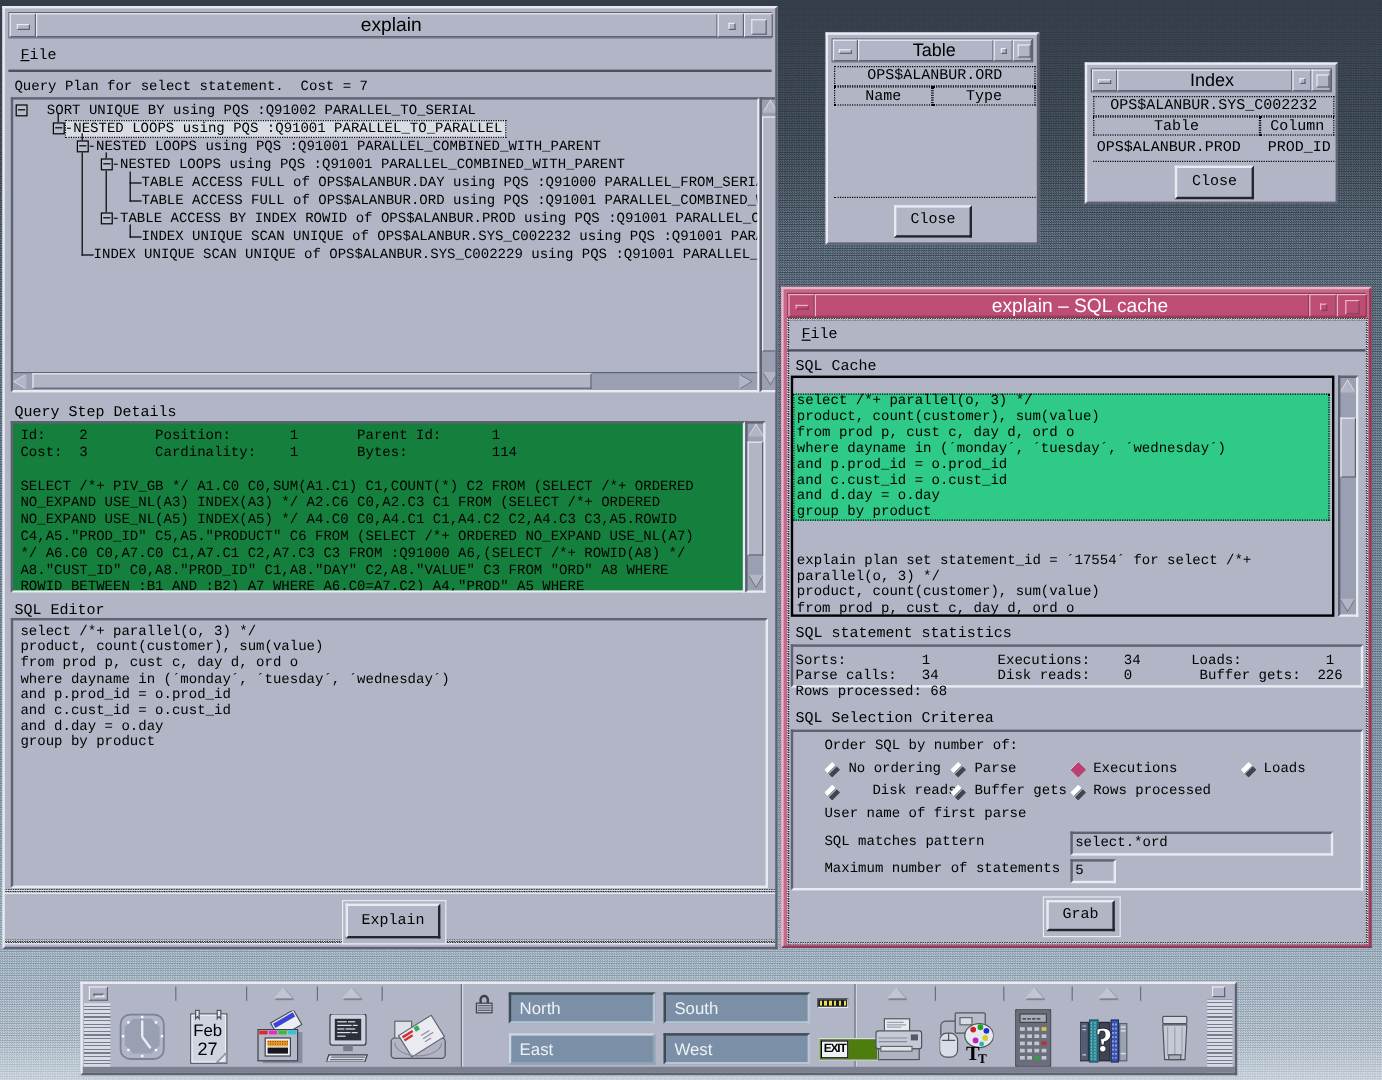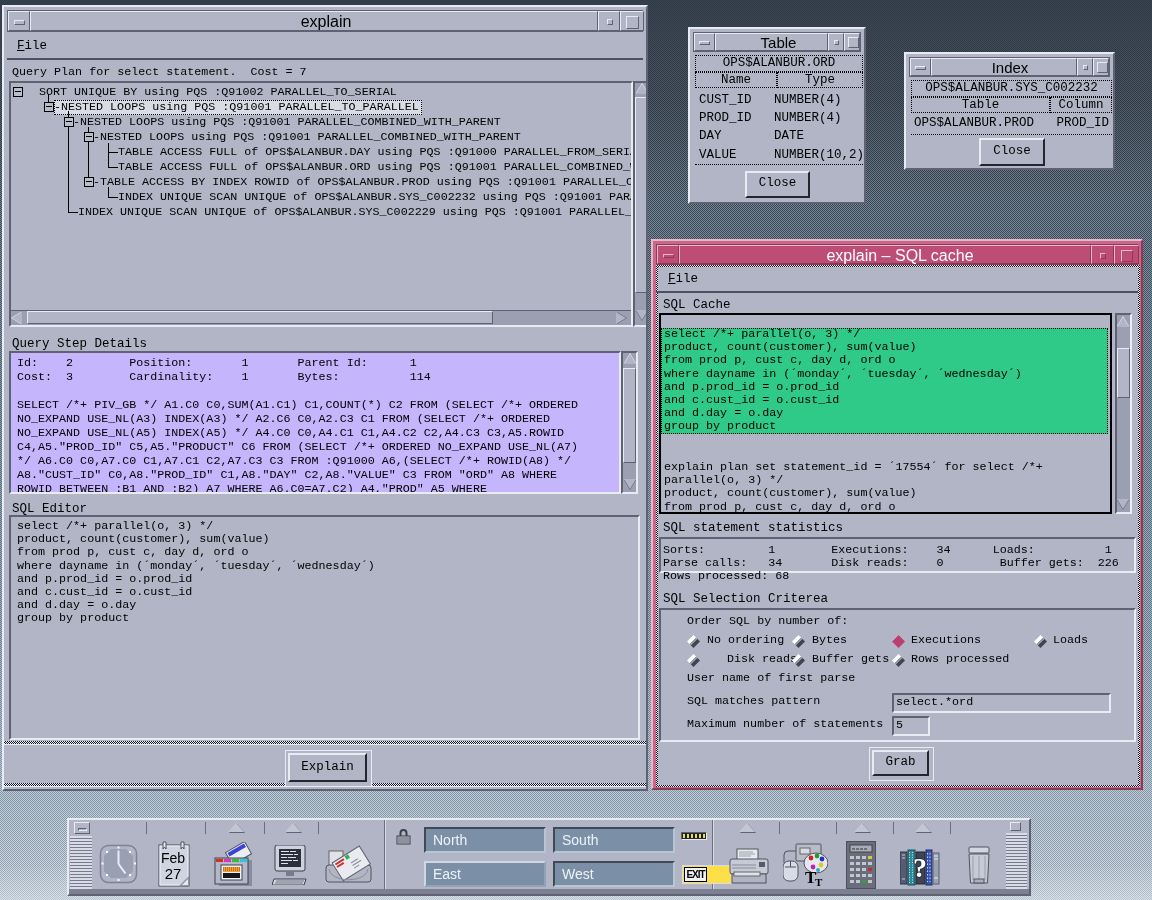--- a/index.html
+++ b/index.html
@@ -109,21 +109,21 @@
     </div>
   </div>
 
   <div class="ab sk" style="left:629px;top:74px;width:17px;height:246px;background:#9aa0b2">
     <div class="ab aru" style="left:1px;top:1px;"></div>
     <div class="ab rz1" style="left:0px;top:14px;width:13px;height:196px;background:#b1b5c5"></div>
     <div class="ab ard" style="left:1px;top:227px;"></div>
   </div>
 
   <div class="ab t13" style="left:8px;top:330px;">Query Step Details</div>
-  <div class="ab sk" style="left:5px;top:344px;width:612px;height:143px;background:#c4b5fd;overflow:hidden">
+  <div class="ab sk" style="left:5px;top:344px;width:612px;height:143px;background:#15803d;overflow:hidden">
     <pre class="t12 ab" style="left:6px;top:3px;line-height:14px">Id:    2        Position:       1       Parent Id:      1
 Cost:  3        Cardinality:    1       Bytes:          114
 
 SELECT /*+ PIV_GB */ A1.C0 C0,SUM(A1.C1) C1,COUNT(*) C2 FROM (SELECT /*+ ORDERED
 NO_EXPAND USE_NL(A3) INDEX(A3) */ A2.C6 C0,A2.C3 C1 FROM (SELECT /*+ ORDERED
 NO_EXPAND USE_NL(A5) INDEX(A5) */ A4.C0 C0,A4.C1 C1,A4.C2 C2,A4.C3 C3,A5.ROWID
 C4,A5."PROD_ID" C5,A5."PRODUCT" C6 FROM (SELECT /*+ ORDERED NO_EXPAND USE_NL(A7)
 */ A6.C0 C0,A7.C0 C1,A7.C1 C2,A7.C3 C3 FROM :Q91000 A6,(SELECT /*+ ROWID(A8) */
 A8."CUST_ID" C0,A8."PROD_ID" C1,A8."DAY" C2,A8."VALUE" C3 FROM "ORD" A8 WHERE
 ROWID BETWEEN :B1 AND :B2) A7 WHERE A6.C0=A7.C2) A4,"PROD" A5 WHERE</pre>
@@ -169,24 +169,20 @@
         <div class="ab rz1" style="left:5px;top:6px;width:5px;height:5px;"></div>
       </div>
     <div class="ab rz1" style="left:150px;top:0;width:16px;height:18px;background:#b1b5c5">
         <div class="ab rz1" style="left:3px;top:3px;width:11px;height:11px;"></div>
       </div>
   </div>
 
   <div class="ab dot t13" style="left:5px;top:26px;width:168px;height:17px;text-align:center">OPS$ALANBUR.ORD</div>
   <div class="ab dot t13" style="left:5px;top:43px;width:82px;height:16px;text-align:center">Name</div>
   <div class="ab dot t13" style="left:87px;top:43px;width:86px;height:16px;text-align:center">Type</div>
-  <pre class="ab t13" style="left:9px;top:62px;line-height:18.2px">CUST_ID   NUMBER(4)
-PROD_ID   NUMBER(4)
-DAY       DATE
-VALUE     NUMBER(10,2)</pre>
   <div class="ab" style="left:5px;top:135px;width:168px;height:1px;border-top:1px dotted #000"></div>
 
   <div class="ab rz" style="left:55px;top:142px;width:65px;height:27px;border-right-color:#23262e;border-bottom-color:#23262e;background:#b1b5c5">
     <div class="t13" style="text-align:center;margin-top:3px">Close</div>
   </div>
 </div>
 
 <div id="w3" class="ab win rz" style="left:904px;top:52px;width:211px;height:118px;">
   <div class="ab" style="left:3px;top:3px;width:201px;height:20px;border:1px solid #5e6273;">
     <div class="ab rz1" style="left:0;top:0;width:21px;height:18px;background:#b1b5c5">
@@ -264,21 +260,21 @@
 Parse calls:   34       Disk reads:    0        Buffer gets:  226
 Rows processed: 68</pre>
     </div>
 
     <div class="ab t13" style="left:7px;top:327px;">SQL Selection Criterea</div>
     <div class="ab sk" style="left:3px;top:343px;width:477px;height:134px;">
       <div class="ab t12" style="left:26px;top:5px;">Order SQL by number of:</div>
       <div class="ab rdo" style="left:26px;top:25px"></div>
         <div class="ab t12" style="left:46px;top:24px;">No ordering</div>
       <div class="ab rdo" style="left:131px;top:25px"></div>
-        <div class="ab t12" style="left:151px;top:24px;">Bytes</div>
+        <div class="ab t12" style="left:151px;top:24px;">Parse</div>
       <div class="ab rds" style="left:231px;top:25px"></div>
         <div class="ab t12" style="left:250px;top:24px;">Executions</div>
       <div class="ab rdo" style="left:373px;top:25px"></div>
         <div class="ab t12" style="left:392px;top:24px;">Loads</div>
       <div class="ab rdo" style="left:26px;top:44px"></div>
         <div class="ab t12" style="left:46px;top:43px;padding-left:20px;">Disk reads</div>
       <div class="ab rdo" style="left:131px;top:44px"></div>
         <div class="ab t12" style="left:151px;top:43px;">Buffer gets</div>
       <div class="ab rdo" style="left:231px;top:44px"></div>
         <div class="ab t12" style="left:250px;top:43px;">Rows processed</div>
@@ -409,21 +405,21 @@
 
   <div class="wsb ab" style="left:355px;top:7px">North</div>
   <div class="wsb ab" style="left:484px;top:7px">South</div>
   <div class="wsb wse ab" style="left:355px;top:41px">East</div>
   <div class="wsb ab" style="left:484px;top:41px">West</div>
 
   <div class="ab sk1" style="left:612px;top:12px;width:26px;height:8px;background:#23262e">
     <div class="ab" style="left:1px;top:1px;width:22px;height:4px;background:repeating-linear-gradient(90deg,#e8e04c 0 2px,#16181e 2px 4px)"></div>
   </div>
 
-  <div class="ab" style="left:613px;top:45px;width:50px;height:19px;background:#fde047;border:1px solid #d8dce6">
+  <div class="ab" style="left:613px;top:45px;width:50px;height:19px;background:#4d7c0f;border:1px solid #d8dce6">
     <div class="ab" style="left:1px;top:1px;width:23px;height:15px;background:#f0f1f5;border:1px solid #000;color:#000;font:bold 10px/13px 'Liberation Sans',sans-serif;text-align:center;letter-spacing:-1px">EXIT</div>
   </div>
 
   <svg class="ab" style="left:659px;top:28px" width="42" height="38">
     <rect x="9" y="1" width="21" height="11" fill="#e8eaf2" stroke="#555"></rect>
     <path d="M11,4 h14 M11,6 h16 M11,8 h12" stroke="#9aa0ac"></path>
     <rect x="2" y="11" width="38" height="15" rx="2" fill="#c6cad6" stroke="#50545e"></rect>
     <rect x="31" y="14" width="6" height="5" fill="#565a66"></rect>
     <path d="M4,17 h24 M4,20 h24" stroke="#888c9a"></path>
     <rect x="4" y="26" width="34" height="9" fill="#b0b4c2" stroke="#50545e"></rect>

